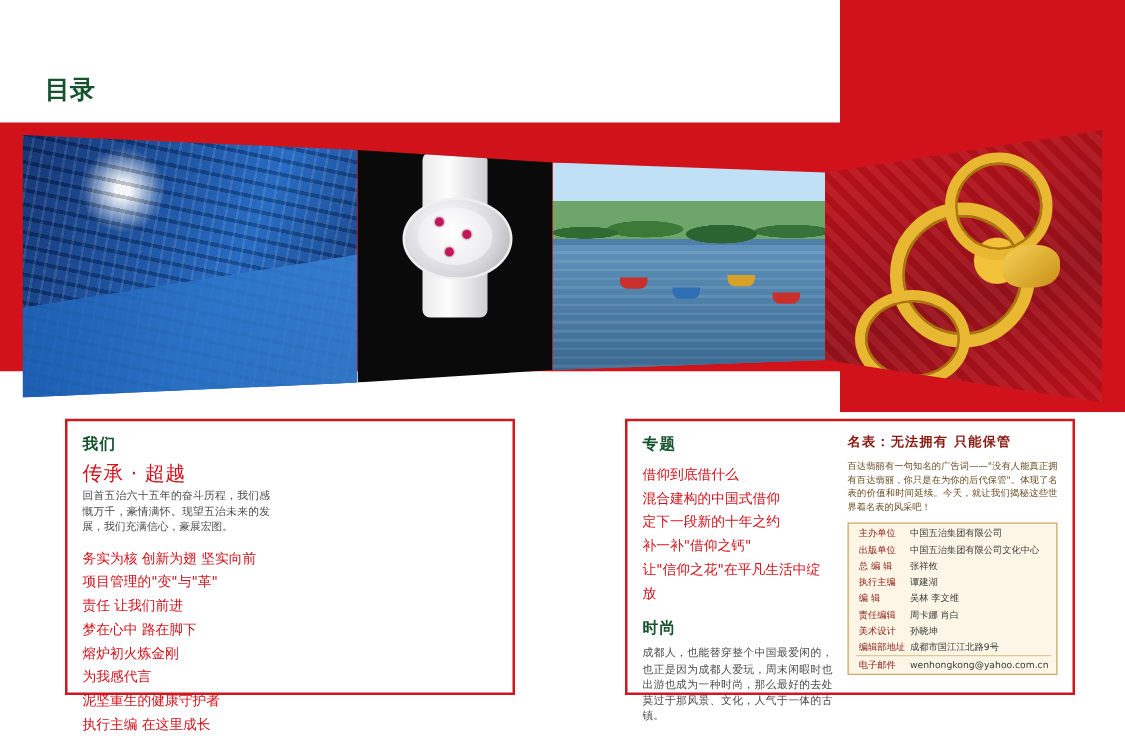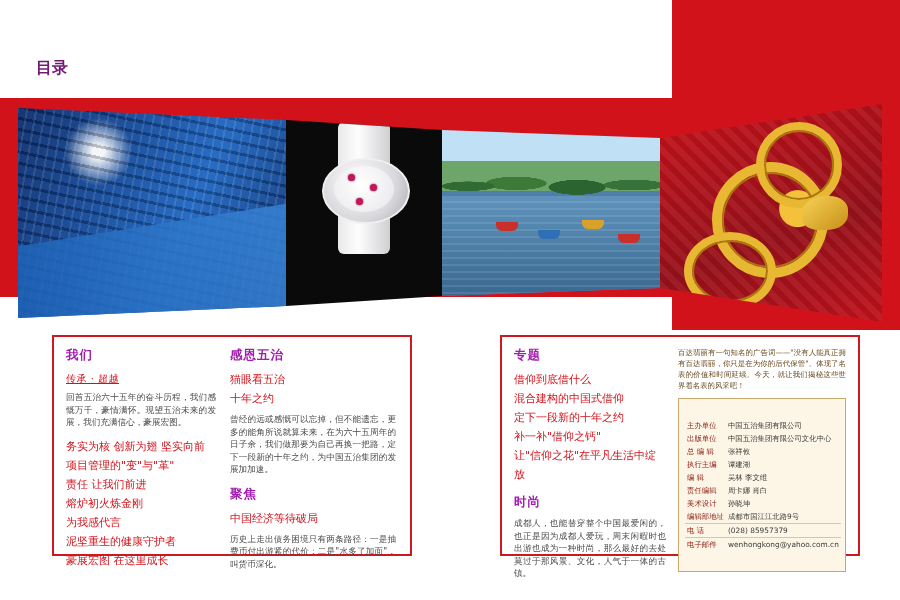--- a/index.html
+++ b/index.html
@@ -7,21 +7,21 @@
   .page{position:relative;width:900px;height:600px;background:#ffffff;}
 
   
   .band{position:absolute;left:0;top:0;width:900px;height:330px;overflow:hidden;}
   .band-bg{position:absolute;left:0;top:0;width:900px;height:330px;background:#ffffff;}
 
   
   .title-wrap{position:absolute;left:36px;top:58px;display:flex;align-items:flex-end;gap:10px;z-index:9;}
   .contents{font-family:"DejaVu Serif","Liberation Serif",serif;font-weight:bold;font-style:italic;
     font-size:44px;letter-spacing:1px;color:#b3141c;line-height:1;}
-  .mulu{font-family:"DejaVu Sans","Liberation Sans",sans-serif;font-weight:bold;font-size:16px;color:#701a75;
+  .mulu{font-family:"DejaVu Sans","Liberation Sans",sans-serif;font-weight:bold;font-size:20px;color:#14532d;
     padding-bottom:2px;}
 
   
   .red-shape{position:absolute;left:0;top:0;width:900px;height:330px;background:#d2121a;
     -webkit-clip-path:polygon(0 98px,672px 98px,672px 0,900px 0,900px 330px,672px 330px,672px 297px,0 297px);
     clip-path:polygon(0 98px,672px 98px,672px 0,900px 0,900px 330px,672px 330px,672px 297px,0 297px);}
 
   
   .strip{position:absolute;left:18px;top:104px;width:864px;height:218px;}
   .img-a,.img-b,.img-c,.img-d{position:absolute;top:0;height:218px;overflow:hidden;}
@@ -82,36 +82,36 @@
   .dcoil{position:absolute;border-radius:50%;border:10px solid #e8b832;box-shadow:0 0 0 2px #a9760f inset;}
   .dhead{position:absolute;width:46px;height:34px;border-radius:50% 40% 45% 35%;
     background:linear-gradient(140deg,#f6d256,#c98f18);}
 
   
   .panel{position:absolute;border:2px solid #cf1720;background:#ffffff;}
   .panel-left{left:52px;top:335px;width:356px;height:217px;}
   .panel-right{left:500px;top:335px;width:356px;height:217px;}
 
   .col{position:absolute;top:10px;}
-  .red-h{color:#a21caf;font-weight:bold;font-size:12.5px;margin:0 0 6px 0;letter-spacing:1px;}
-  .red-line{color:#d2121a;font-size:10px;line-height:18px;letter-spacing:.5px;text-decoration:underline;}
+  .red-h{color:#14532d;font-weight:bold;font-size:12.5px;margin:0 0 6px 0;letter-spacing:1px;}
+  .red-line{color:#d2121a;font-size:16px;line-height:18px;letter-spacing:.5px;}
   .gray-p{color:#4a4a4a;font-size:8.6px;line-height:12.5px;text-align:justify;}
 
   
   .lp-c1{left:12px;width:150px;}
   .lp-c2{left:176px;width:166px;}
 
   
   .rp-c1{left:12px;width:152px;}
   .rp-c2{left:176px;width:168px;}
 
   .toc-red{color:#d2121a;font-size:11px;line-height:19px;}
   .masthead-title{color:#8a1a12;font-weight:bold;font-size:10.5px;letter-spacing:1px;margin-bottom:6px;}
   .masthead-note{color:#6a4a20;font-size:7.4px;line-height:11px;text-align:justify;margin-bottom:7px;}
-  .credits{border:1px solid #c9a86a;background:#fdf6e6;padding:20px 6px;}
+  .credits{border:1px solid #c9a86a;background:#fdf6e6;padding:1px 6px;}
   .credits table{border-collapse:collapse;width:100%;}
   .credits td{font-size:7.4px;color:#3b3b3b;padding:1px 2px;vertical-align:top;line-height:11px;}
   .credits td.k{color:#8a1a12;white-space:nowrap;width:58px;}
   .credits tr.sep td{border-top:1px solid #dcc795;}
   .mail{color:#1a4fa0;}
 </style>
 </head>
 <body>
 
 <div class="page">
@@ -159,51 +159,44 @@
 
   <div class="panel panel-left">
 
     <div class="col lp-c1">
       <div class="red-h">我们</div>
       <div class="red-line" style="margin-bottom:3px">传承 · 超越</div>
       <div class="gray-p" style="margin-bottom:8px">回首五治六十五年的奋斗历程，我们感慨万千，豪情满怀。现望五治未来的发展，我们充满信心，豪展宏图。</div>
       <div class="toc-red">务实为核 创新为翅 坚实向前</div>
       <div class="toc-red">项目管理的"变"与"革"</div>
       <div class="toc-red">责任 让我们前进</div>
+      <div class="toc-red">梦在心中 路在脚下</div>
       <div class="toc-red">熔炉初火炼金刚</div>
       <div class="toc-red">为我感代言</div>
       <div class="toc-red">泥坚重生的健康守护者</div>
-      <div class="toc-red">豪展宏图 在这里成长</div>
-    </div>
-
-    <div class="col lp-c2">
-      <div class="red-h">感恩五治</div>
-      <div class="toc-red">猫眼看五治</div>
-      <div class="toc-red" style="margin-bottom:5px">十年之约</div>
-      <div class="gray-p" style="margin-bottom:10px">曾经的远或感慨可以忘掉，但不能遗忘，更多的能角所说就算未来，在为六十五周年的日子余，我们做那要为自己再换一把路，定下一段新的十年之约，为中国五治集团的发展加加速。</div>
-      <div class="red-h">聚焦</div>
-      <div class="toc-red" style="margin-bottom:5px">中国经济等待破局</div>
-      <div class="gray-p">历史上走出债务困境只有两条路径：一是抽费币付出游紧的代价；二是"水多了加面"，叫货币深化。</div>
-    </div>
+      <div class="toc-red">执行主编 在这里成长</div>
+    </div>
+
   </div>
 
   <div class="panel panel-right">
 
     <div class="col rp-c1">
       <div class="red-h">专题</div>
       <div class="toc-red">借仰到底借什么</div>
       <div class="toc-red">混合建构的中国式借仰</div>
       <div class="toc-red">定下一段新的十年之约</div>
       <div class="toc-red">补一补"借仰之钙"</div>
       <div class="toc-red" style="margin-bottom:10px">让"信仰之花"在平凡生活中绽放</div>
       <div class="red-h">时尚</div>
       <div class="gray-p">成都人，也能替穿整个中国最爱闲的，也正是因为成都人爱玩，周末闲暇时也出游也成为一种时尚，那么最好的去处莫过于那风景、文化，人气于一体的古镇。</div>
     </div>
 
     <div class="col rp-c2">
+      <div class="masthead-title">名表：无法拥有 只能保管</div>
       <div class="masthead-note">百达翡丽有一句知名的广告词——"没有人能真正拥有百达翡丽，你只是在为你的后代保管"。体现了名表的价值和时间延续。今天，就让我们揭秘这些世界着名表的风采吧！</div>
 
       <div class="credits">
         <table>
           <tbody>
               <tr>
             <td class="k">主办单位</td>
             <td>中国五治集团有限公司</td>
           </tr>
           <tr>
@@ -228,24 +221,20 @@
           </tr>
           <tr>
             <td class="k">美术设计</td>
             <td>孙晓坤</td>
           </tr>
           <tr>
             <td class="k">编辑部地址</td>
             <td>成都市国江江北路9号</td>
           </tr>
           <tr class="sep">
-            <td class="k">电  话</td>
-            <td>(028) 85957379</td>
-          </tr>
-          <tr class="sep">
             <td class="k">电子邮件</td>
             <td class="mail">wenhongkong@yahoo.com.cn</td>
           </tr>
         </tbody>
           </table>
       </div>
     </div>
   </div>
 
 </div>

